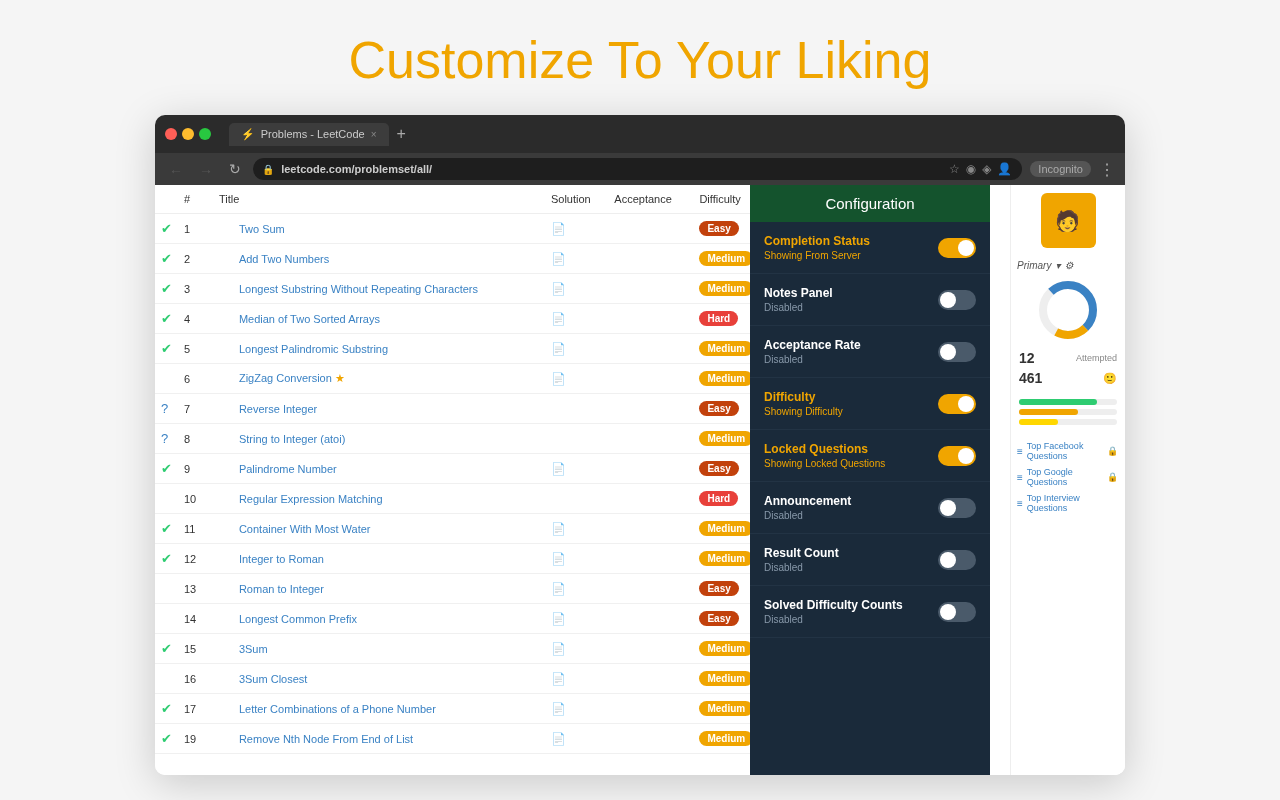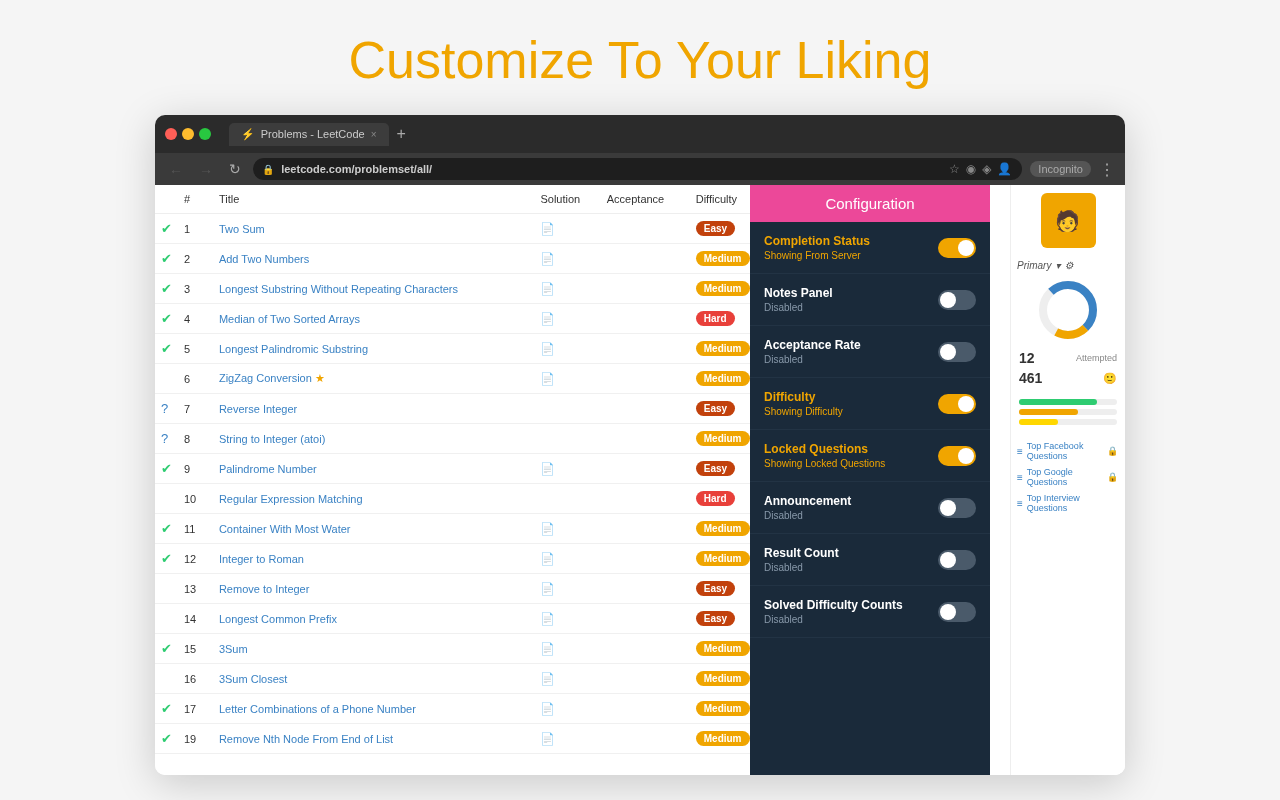--- a/index.html
+++ b/index.html
@@ -163,21 +163,21 @@
     }
     .problems-table tbody tr {
       border-bottom: 1px solid #f0f0f0;
     }
     .problems-table tbody td {
       padding: 7px 6px;
       font-size: 11px;
       color: #333;
     }
     .td-num { color: #aaa; width: 35px; }
-    .td-title a { color: #3a82c4; text-decoration: none; }
+    .td-title a { color: #3a82c4; text-decoration: none; margin-left: 20px; }
     .difficulty-badge {
       display: inline-block;
       padding: 2px 8px;
       border-radius: 10px;
       font-size: 10px;
       font-weight: 600;
       color: #fff;
     }
     .easy { background: #c2410c; }
     .medium { background: #f0a500; }
@@ -195,21 +195,21 @@
       width: 240px;
       background: #1a2a3a;
       position: absolute;
       left: 595px;
       top: 0;
       height: 100%;
       z-index: 10;
       overflow-y: auto;
     }
     .config-header {
-      background: #ec4899;
+      background: #14532d;
       text-align: center;
       padding: 10px;
       font-size: 15px;
       font-weight: 500;
       color: #fff;
     }
     .config-item {
       padding: 12px 14px;
       border-bottom: 1px solid #223344;
       display: flex;
@@ -578,21 +578,21 @@
       <td><span class="doc-icon">📄</span></td>
       <td></td>
       <td>
         <span class="difficulty-badge medium">Medium</span>
       </td>
     </tr>
             <tr>
       <td style="width:20px"><span>&nbsp;</span></td>
       <td class="td-num">13</td>
       <td class="td-title">
-        <a href="#">Remove to Integer</a>
+        <a href="#">Roman to Integer</a>
         
       </td>
       <td><span class="doc-icon">📄</span></td>
       <td></td>
       <td>
         <span class="difficulty-badge easy">Easy</span>
       </td>
     </tr>
             <tr>
       <td style="width:20px"><span>&nbsp;</span></td>

